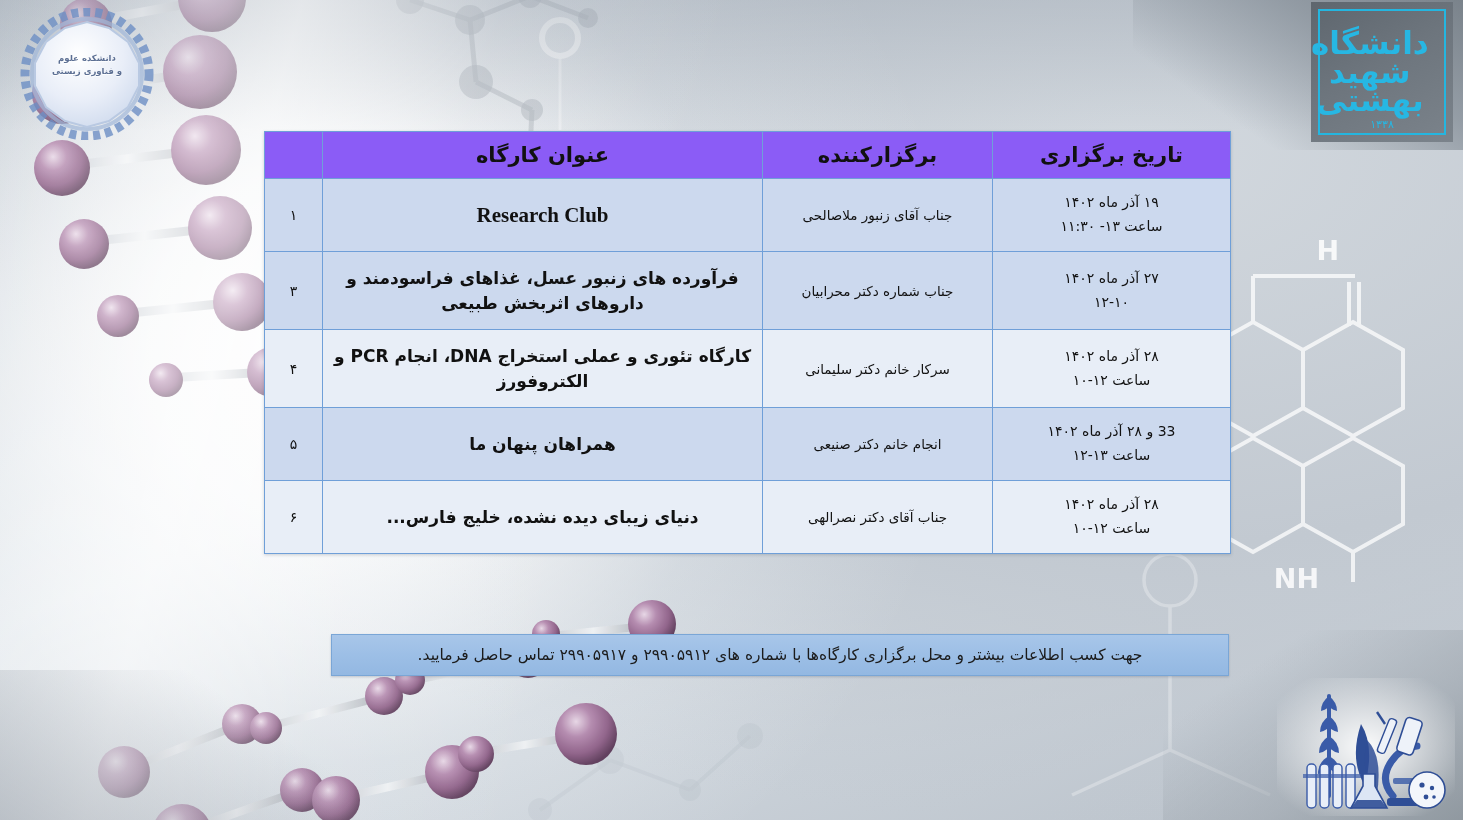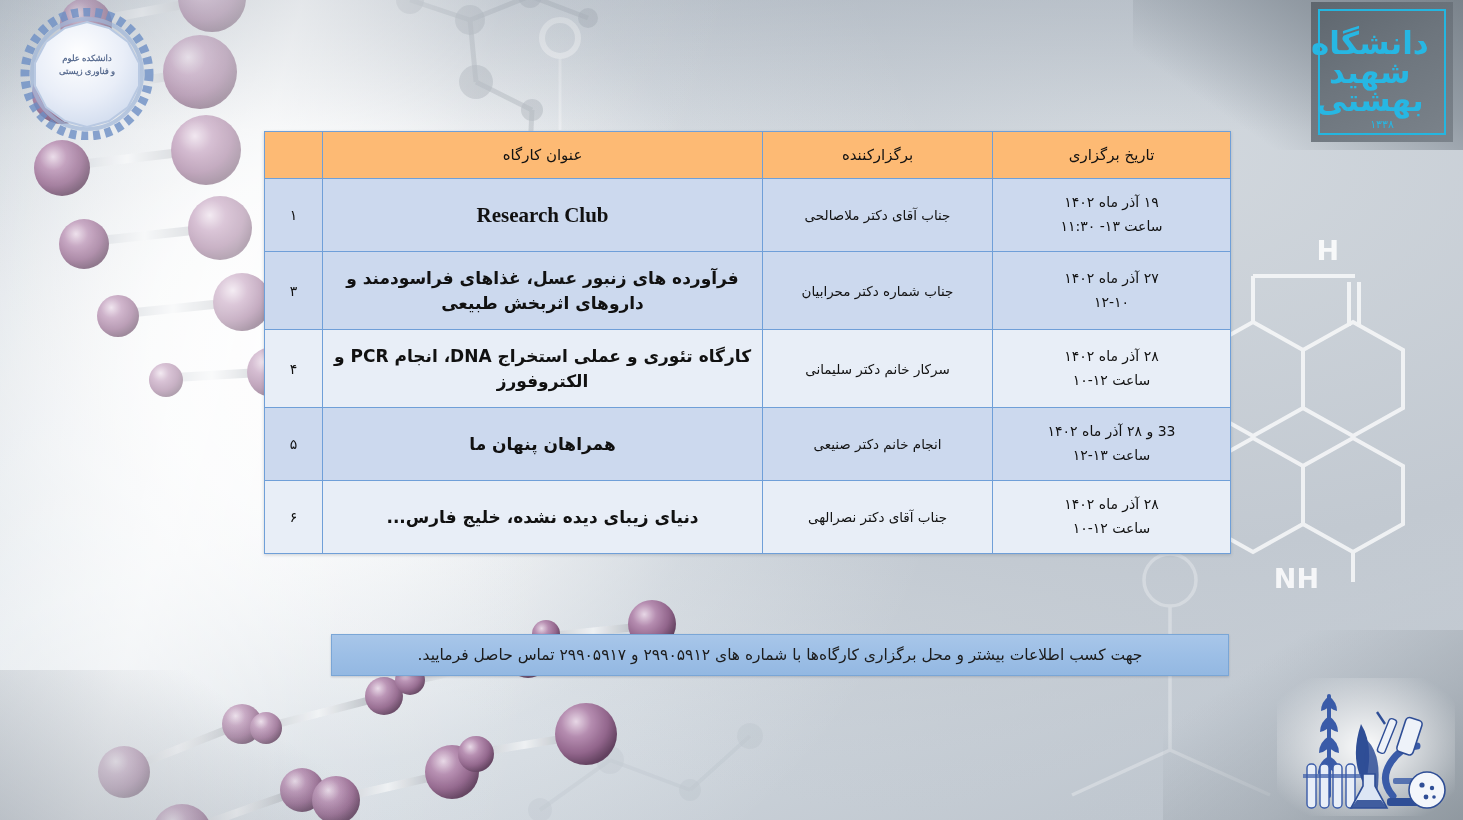--- a/index.html
+++ b/index.html
@@ -49,21 +49,21 @@
   .mol-top{left:380px;top:-40px;width:320px;height:190px;opacity:.55;}
   .mol-mid{left:1020px;top:520px;width:300px;height:300px;opacity:.38;}
   .mol-botleft{left:520px;bottom:-30px;width:260px;height:210px;opacity:.30;}
 
   
   .dna{position:absolute;pointer-events:none;}
   .dna-left{left:-30px;top:-20px;width:420px;height:560px;opacity:.97;}
   .dna-bottom{left:60px;bottom:-40px;width:620px;height:330px;opacity:.95;}
 
   
-  .seal{position:absolute;left:12px;top:8px;width:150px;height:132px;font-family:Liberation Serif, serif;}
+  .seal{position:absolute;left:12px;top:8px;width:150px;height:132px;}
   .seal-text{
     position:absolute;left:0;top:44px;width:150px;text-align:center;
     color:#5c6f93;font-size:8.5px;line-height:1.55;font-weight:700;
     text-shadow:0 1px 0 rgba(255,255,255,.8);
   }
 
   
   .univ-logo{
     position:absolute;right:10px;top:2px;width:142px;height:140px;
     background:linear-gradient(150deg,#5e666e 0%,#6d757d 45%,#7b838b 100%);
@@ -116,21 +116,21 @@
     text-align:center;vertical-align:middle;
     color:#111;
     padding:4px 6px;
   }
   col.c-num{width:58px;}
   col.c-title{width:440px;}
   col.c-host{width:230px;}
   col.c-date{width:238px;}
 
   thead th{
-    background:#fdba74;height:38px;font-size:15px;font-weight:400;
+    background:#8b5cf6;height:38px;font-size:21px;font-weight:700;
   }
   tbody tr.odd td{background:#ccd9ee;}
   tbody tr.even td{background:#e8eef7;}
 
   td.num{font-size:14px;}
   td.title{font-size:17px;font-weight:700;line-height:1.45;}
   td.title.latin{
     font-family:"Liberation Serif","DejaVu Serif",serif;
     font-size:21px;font-weight:700;
   }
@@ -386,21 +386,21 @@
           <th>عنوان کارگاه</th>
           <th></th>
         </tr>
       </thead>
       <tbody>
         <tr class="odd">
           <td class="date">
             <span>۱۹ آذر ماه ۱۴۰۲</span>
             <span class="date-l2">ساعت ۱۳- ۱۱:۳۰</span>
           </td>
-          <td class="host">جناب آقای دکتر ملاصالحی</td>
+          <td class="host">جناب آقای زنبور ملاصالحی</td>
           <td class="title latin">Research Club</td>
           <td class="num">۱</td>
         </tr>
         <tr class="odd tall">
           <td class="date">
             <span>۲۷ آذر ماه ۱۴۰۲</span>
             <span class="date-l2">۱۲-۱۰</span>
           </td>
           <td class="host">جناب شماره دکتر محرابیان</td>
           <td class="title">فرآورده های زنبور عسل، غذاهای فراسودمند و داروهای اثربخش طبیعی</td>

